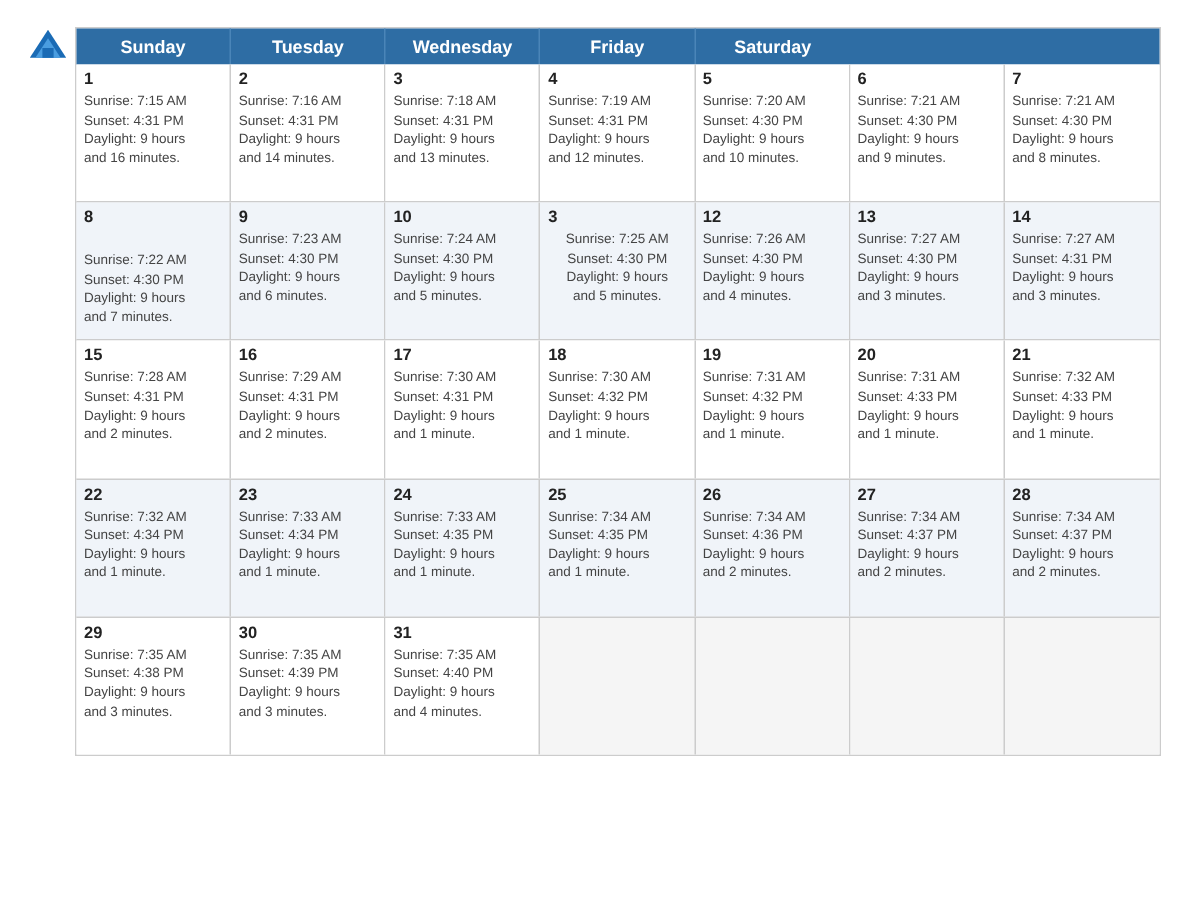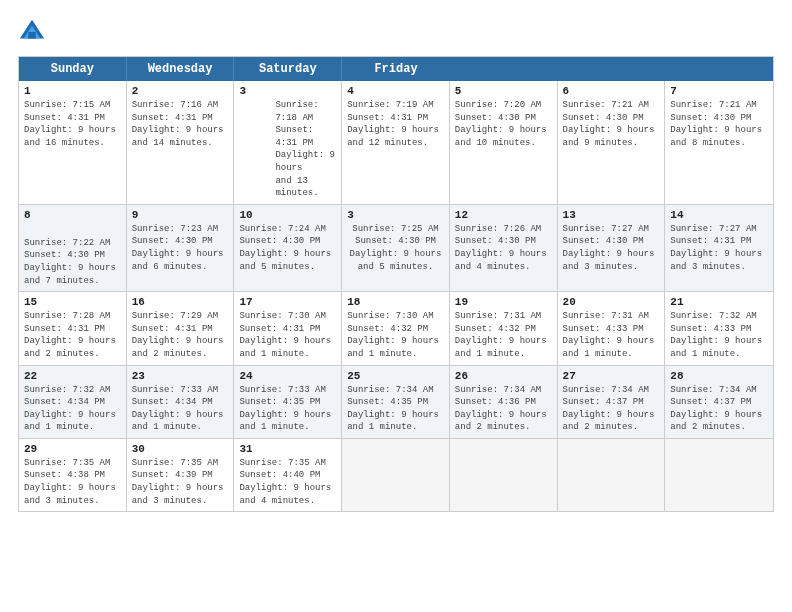--- a/index.html
+++ b/index.html
@@ -8,22 +8,21 @@
       background: #fff;
       width: 792px;
       height: 612px;
       overflow: hidden;
     }
     .page {
       width: 792px;
       height: 516px;
       padding: 18px 18px 12px 18px;
       display: flex;
-      flex-direction: column;
-      font-family: Liberation Mono, monospace;
+      flex-direction: row;
     }
     .header {
       display: flex;
       justify-content: space-between;
       align-items: flex-start;
       margin-bottom: 10px;
     }
     .logo {
       display: flex;
       align-items: center;
@@ -141,43 +140,44 @@
     </div>
     <div class="title-block">
       <div class="month-title"></div>
       <div class="location-title"></div>
     </div>
   </div>
 
   <div class="calendar">
     <div class="cal-header">
     <div class="cal-header-cell">Sunday</div>
+        <div class="cal-header-cell">Tuesday</div>
         <div class="cal-header-cell">Wednesday</div>
+        <div class="cal-header-cell">Friday</div>
         <div class="cal-header-cell">Saturday</div>
-        <div class="cal-header-cell">Friday</div>
       </div>
     <div class="cal-body">
     <div class="cal-row">
           <div class="cal-cell">
             <span class="day-num">1</span>
             <div class="day-info" style="white-space: pre-line;">Sunrise: 7:15 AM
 Sunset: 4:31 PM
 Daylight: 9 hours
 and 16 minutes.</div>
           </div>
           <div class="cal-cell">
             <span class="day-num">2</span>
             <div class="day-info" style="white-space: pre-line;">Sunrise: 7:16 AM
 Sunset: 4:31 PM
 Daylight: 9 hours
 and 14 minutes.</div>
           </div>
           <div class="cal-cell">
             <span class="day-num">3</span>
-            <div class="day-info" style="white-space: pre-line; margin-left: 36px;">Sunrise: 7:18 AM
+            <div class="day-info" style="white-space: pre-line;">Sunrise: 7:18 AM
 Sunset: 4:31 PM
 Daylight: 9 hours
 and 13 minutes.</div>
           </div>
           <div class="cal-cell">
             <span class="day-num">4</span>
             <div class="day-info" style="white-space: pre-line;">Sunrise: 7:19 AM
 Sunset: 4:31 PM
 Daylight: 9 hours
 and 12 minutes.</div>

